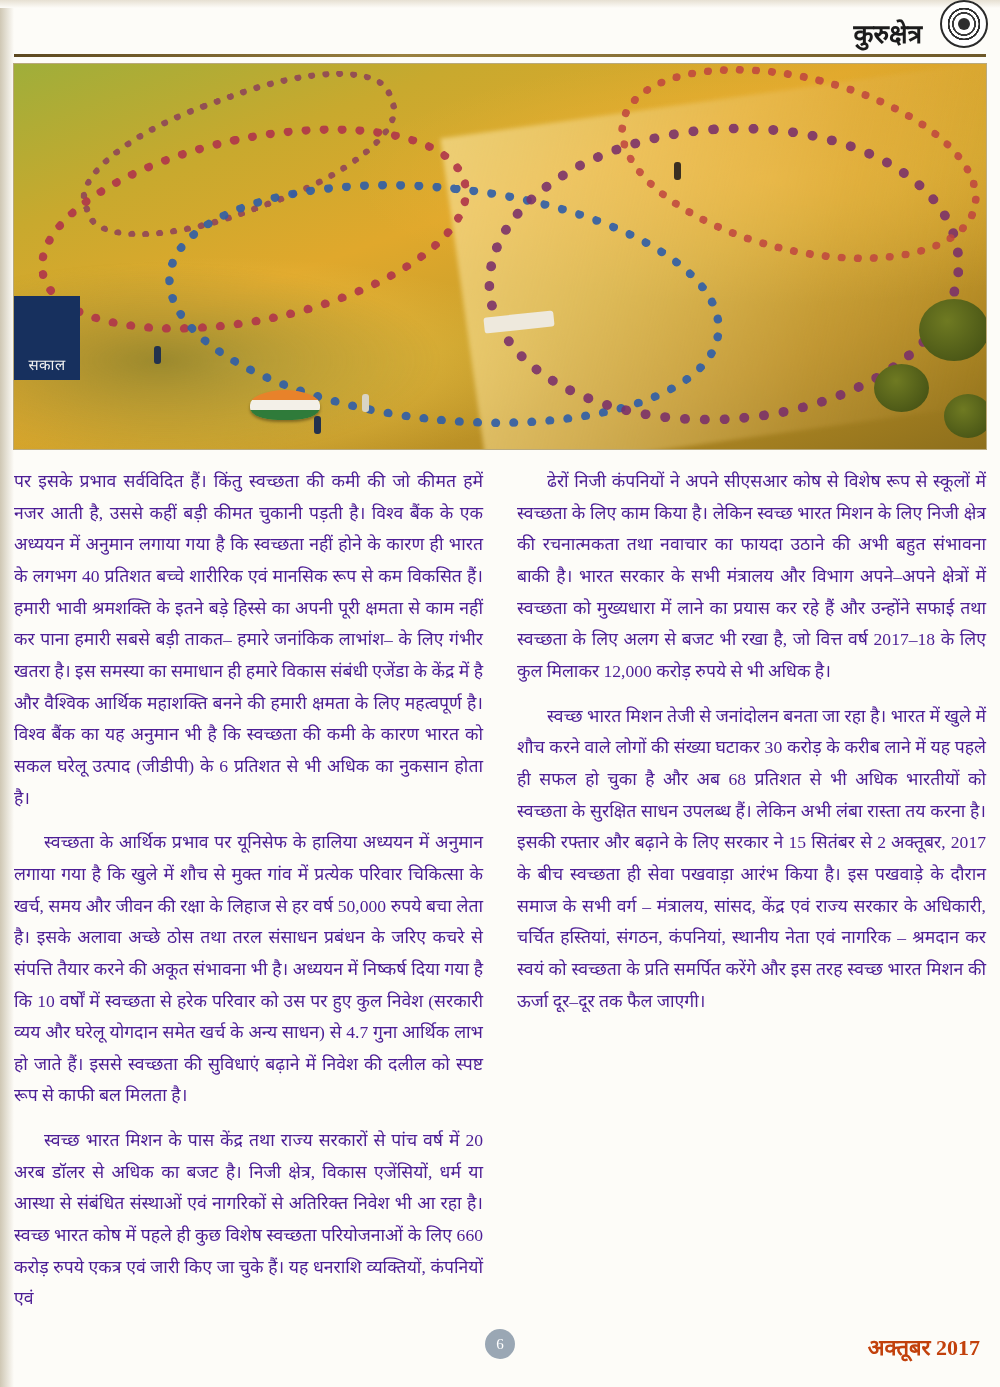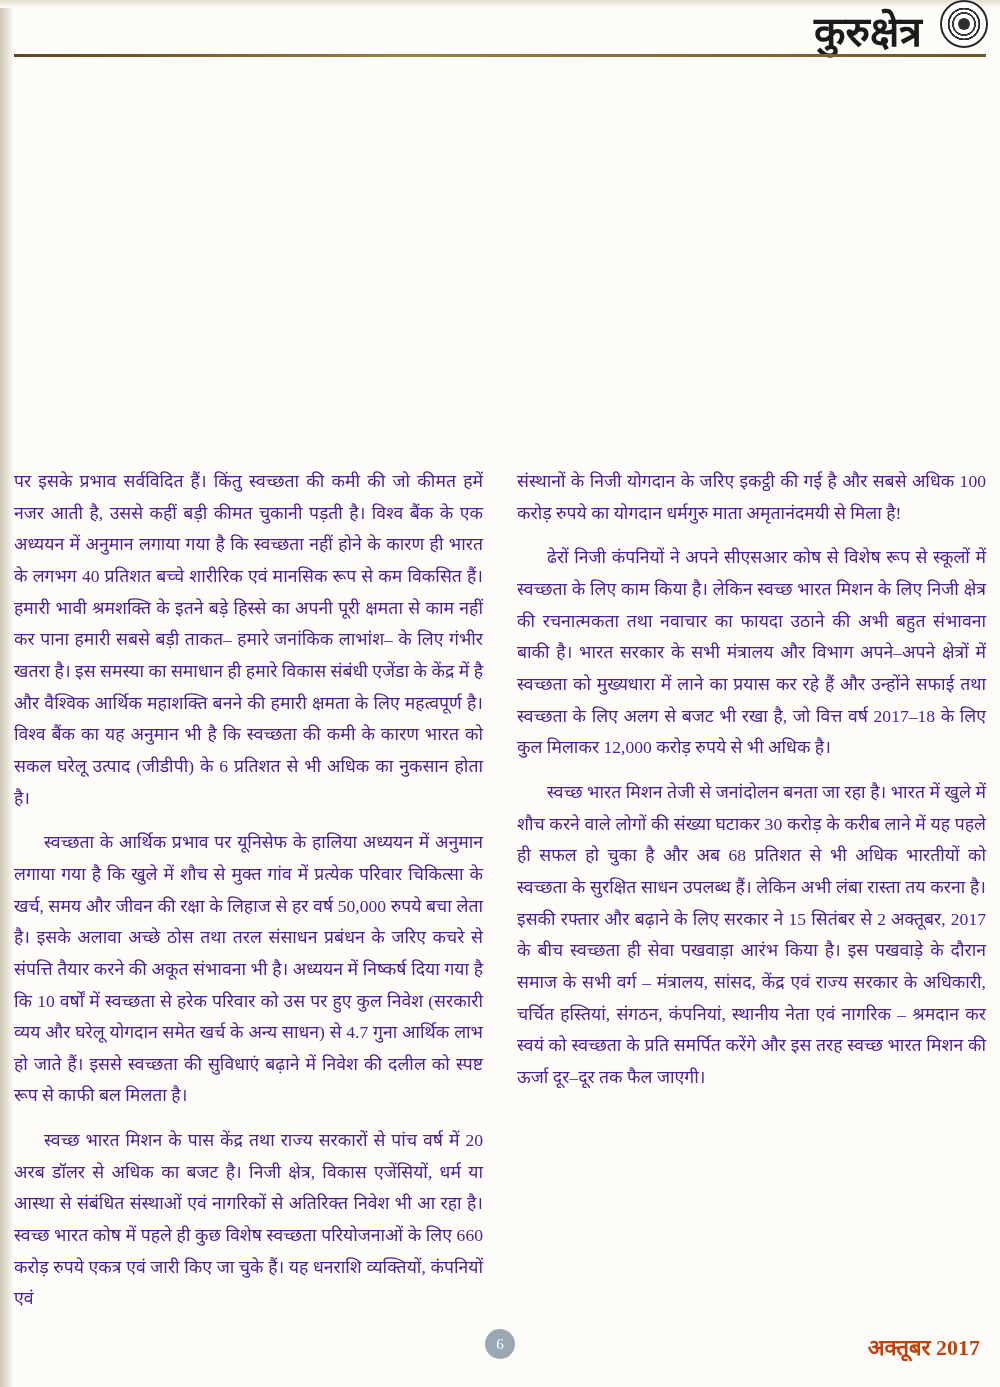--- a/index.html
+++ b/index.html
@@ -25,23 +25,23 @@
   .masthead {
     position: absolute;
     top: 0;
     left: 0;
     right: 0;
     height: 52px;
   }
   .masthead-title {
     position: absolute;
     right: 78px;
-    top: 2px;
+    top: 15px;
     font-family: Liberation Serif, serif;
-    font-size: 41px;
+    font-size: 26px;
     font-weight: bold;
     color: #1b1b1b;
     letter-spacing: 0px;
     white-space: nowrap;
   }
   .masthead-logo {
     position: absolute;
     right: 12px;
     top: 0px;
     width: 48px;
@@ -305,31 +305,56 @@
 
   <div class="edge-shadow-left"></div>
   <div class="edge-shadow-top"></div>
 
   <div class="masthead">
     <div class="masthead-title">कुरुक्षेत्र</div>
     <div class="masthead-logo"></div>
   </div>
   <div class="rule-top"></div>
 
+  <div class="photo-wrap">
+    <div class="photo">
+      <div class="field-path"></div>
+      <div class="field-dark"></div>
+
+      <div class="chain chain-e"></div>
+      <div class="chain chain-a"></div>
+      <div class="chain chain-b"></div>
+      <div class="chain chain-c"></div>
+      <div class="chain chain-d"></div>
+
+      <div class="white-strip"></div>
+      <div class="flag-mound"></div>
+
+      <div class="person" style="left:140px; top:282px;"></div>
+      <div class="person" style="left:300px; top:352px;"></div>
+      <div class="person" style="left:348px; top:330px; background:#d9d4c4;"></div>
+      <div class="person" style="left:660px; top:98px; background:#3a2f22;"></div>
+
+      <div class="tree" style="left:905px; top:235px; width:70px; height:62px;"></div>
+      <div class="tree" style="left:860px; top:300px; width:55px; height:48px;"></div>
+      <div class="tree" style="left:930px; top:330px; width:48px; height:44px;"></div>
+
+      <div class="banner">सकाल</div>
+    </div>
+  </div>
 
   <div class="columns">
 
     <div class="col">
       <p class="no-indent">पर इसके प्रभाव सर्वविदित हैं। किंतु स्वच्छता की कमी की जो कीमत हमें नजर आती है, उससे कहीं बड़ी कीमत चुकानी पड़ती है। विश्व बैंक के एक अध्ययन में अनुमान लगाया गया है कि स्वच्छता नहीं होने के कारण ही भारत के लगभग 40 प्रतिशत बच्चे शारीरिक एवं मानसिक रूप से कम विकसित हैं। हमारी भावी श्रमशक्ति के इतने बड़े हिस्से का अपनी पूरी क्षमता से काम नहीं कर पाना हमारी सबसे बड़ी ताकत– हमारे जनांकिक लाभांश– के लिए गंभीर खतरा है। इस समस्या का समाधान ही हमारे विकास संबंधी एजेंडा के केंद्र में है और वैश्विक आर्थिक महाशक्ति बनने की हमारी क्षमता के लिए महत्वपूर्ण है। विश्व बैंक का यह अनुमान भी है कि स्वच्छता की कमी के कारण भारत को सकल घरेलू उत्पाद (जीडीपी) के 6 प्रतिशत से भी अधिक का नुकसान होता है।</p>
       <p>स्वच्छता के आर्थिक प्रभाव पर यूनिसेफ के हालिया अध्ययन में अनुमान लगाया गया है कि खुले में शौच से मुक्त गांव में प्रत्येक परिवार चिकित्सा के खर्च, समय और जीवन की रक्षा के लिहाज से हर वर्ष 50,000 रुपये बचा लेता है। इसके अलावा अच्छे ठोस तथा तरल संसाधन प्रबंधन के जरिए कचरे से संपत्ति तैयार करने की अकूत संभावना भी है। अध्ययन में निष्कर्ष दिया गया है कि 10 वर्षों में स्वच्छता से हरेक परिवार को उस पर हुए कुल निवेश (सरकारी व्यय और घरेलू योगदान समेत खर्च के अन्य साधन) से 4.7 गुना आर्थिक लाभ हो जाते हैं। इससे स्वच्छता की सुविधाएं बढ़ाने में निवेश की दलील को स्पष्ट रूप से काफी बल मिलता है।</p>
       <p>स्वच्छ भारत मिशन के पास केंद्र तथा राज्य सरकारों से पांच वर्ष में 20 अरब डॉलर से अधिक का बजट है। निजी क्षेत्र, विकास एजेंसियों, धर्म या आस्था से संबंधित संस्थाओं एवं नागरिकों से अतिरिक्त निवेश भी आ रहा है। स्वच्छ भारत कोष में पहले ही कुछ विशेष स्वच्छता परियोजनाओं के लिए 660 करोड़ रुपये एकत्र एवं जारी किए जा चुके हैं। यह धनराशि व्यक्तियों, कंपनियों एवं</p>
     </div>
 
     <div class="col">
-      <p class="no-indent">संस्थानों के निजी योगदान के जरिए इकट्ठी की गई है और सबसे अधिक 100 करोड़ रुपये का योगदान धर्मगुरु माता अमृतानंदमयी से मिला है!</p>
       <p>ढेरों निजी कंपनियों ने अपने सीएसआर कोष से विशेष रूप से स्कूलों में स्वच्छता के लिए काम किया है। लेकिन स्वच्छ भारत मिशन के लिए निजी क्षेत्र की रचनात्मकता तथा नवाचार का फायदा उठाने की अभी बहुत संभावना बाकी है। भारत सरकार के सभी मंत्रालय और विभाग अपने–अपने क्षेत्रों में स्वच्छता को मुख्यधारा में लाने का प्रयास कर रहे हैं और उन्होंने सफाई तथा स्वच्छता के लिए अलग से बजट भी रखा है, जो वित्त वर्ष 2017–18 के लिए कुल मिलाकर 12,000 करोड़ रुपये से भी अधिक है।</p>
       <p>स्वच्छ भारत मिशन तेजी से जनांदोलन बनता जा रहा है। भारत में खुले में शौच करने वाले लोगों की संख्या घटाकर 30 करोड़ के करीब लाने में यह पहले ही सफल हो चुका है और अब 68 प्रतिशत से भी अधिक भारतीयों को स्वच्छता के सुरक्षित साधन उपलब्ध हैं। लेकिन अभी लंबा रास्ता तय करना है। इसकी रफ्तार और बढ़ाने के लिए सरकार ने 15 सितंबर से 2 अक्तूबर, 2017 के बीच स्वच्छता ही सेवा पखवाड़ा आरंभ किया है। इस पखवाड़े के दौरान समाज के सभी वर्ग – मंत्रालय, सांसद, केंद्र एवं राज्य सरकार के अधिकारी, चर्चित हस्तियां, संगठन, कंपनियां, स्थानीय नेता एवं नागरिक – श्रमदान कर स्वयं को स्वच्छता के प्रति समर्पित करेंगे और इस तरह स्वच्छ भारत मिशन की ऊर्जा दूर–दूर तक फैल जाएगी।</p>
     </div>
 
   </div>
 
   <div class="footer">
     <div class="page-number">6</div>
     <div class="issue-date">अक्तूबर 2017</div>
   </div>

